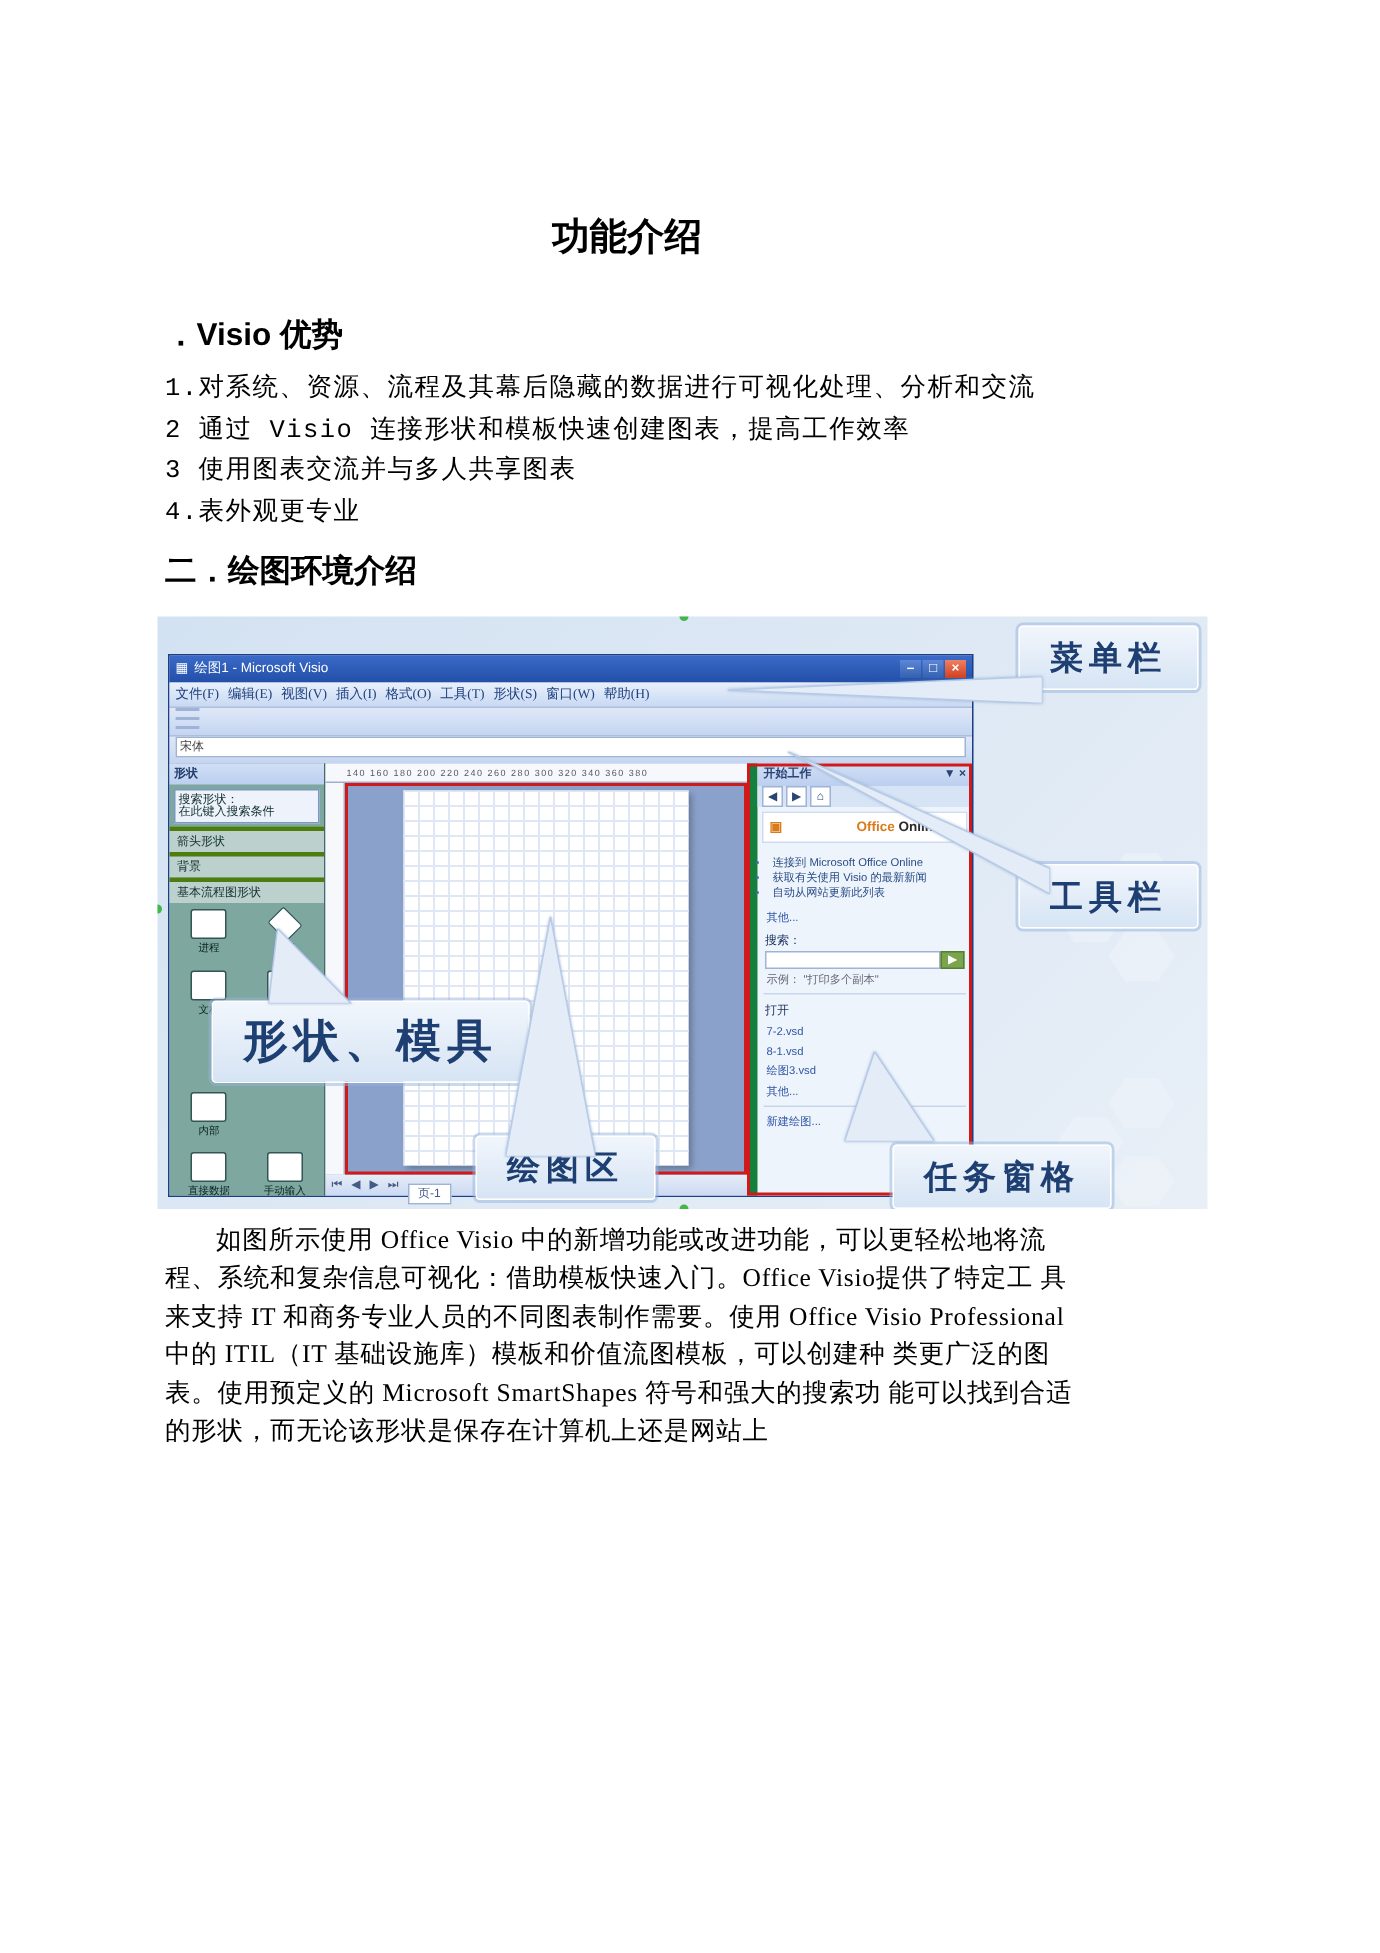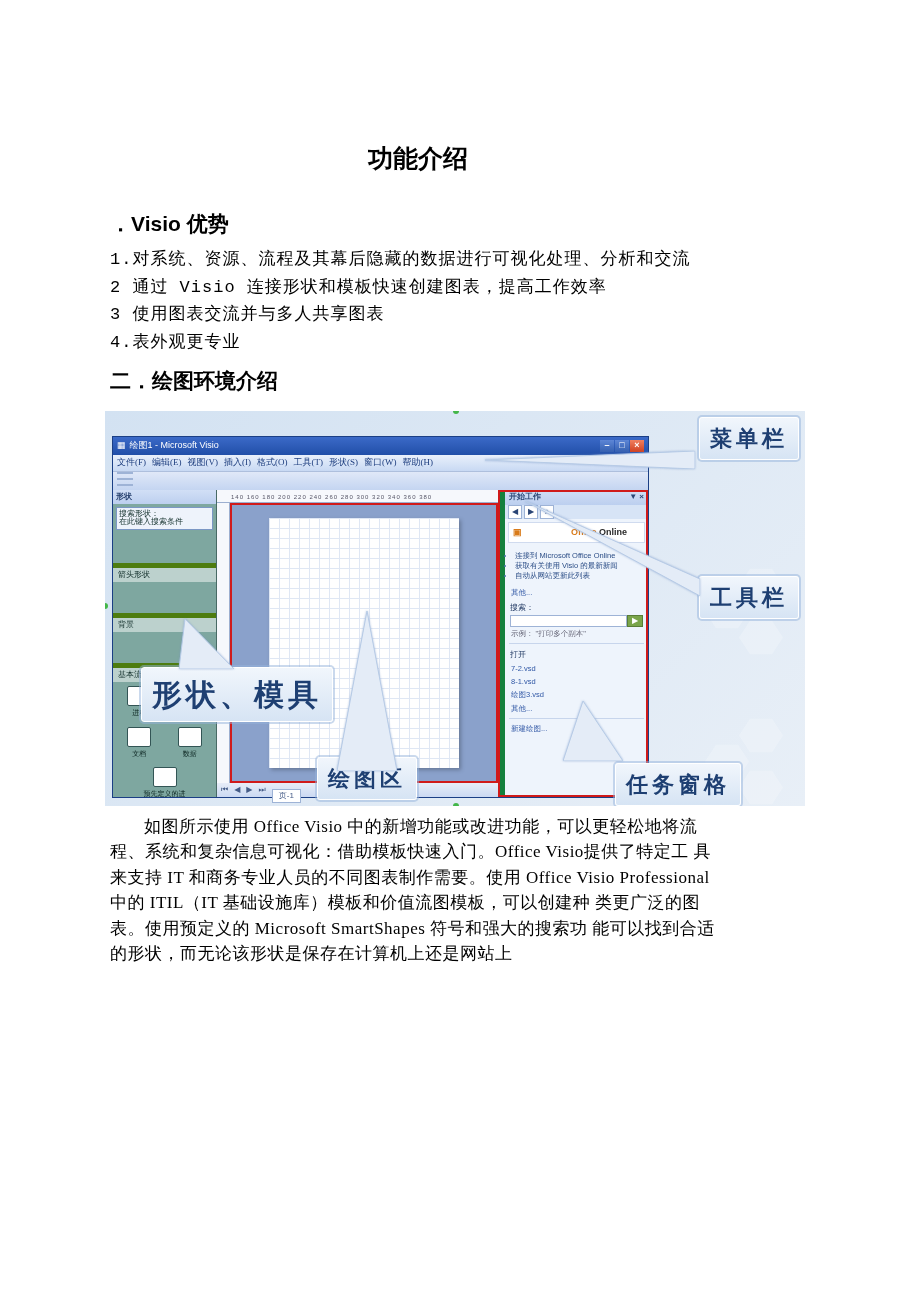--- a/index.html
+++ b/index.html
@@ -105,21 +105,21 @@
   .body-row { flex: 1; display: flex; min-height: 0; }
   .shapes-pane {
     width: 103px;
     background: #7ea7a0;
     border-right: 1px solid #486a65;
     display: flex; flex-direction: column;
     font-size: 8px; color: #13302c;
   }
   .pane-head { height: 13px; background: linear-gradient(#d1dff6, #bccfef); color: #233d6b; font-weight: bold; padding: 1px 3px; }
   .search-box { margin: 3px 3px 2px 3px; background: #eef3fb; border: 1px solid #7b97c4; padding: 2px; line-height: 1.1; font-size: 8px; }
-  .cat { padding: 1px 5px; border-top: 5px solid #4d7c0f; background: #bcd1cd; margin-top: 31px; }
+  .cat { padding: 1px 5px; border-top: 3px solid #4d7c0f; background: #bcd1cd; }
   .shape-grid { flex: 1; padding: 4px 3px; display: grid; grid-template-columns: 1fr 1fr; gap: 8px 4px; align-content: start; }
   .shape-cell { display: flex; flex-direction: column; align-items: center; gap: 2px; font-size: 7px; color: #0a231f; }
   .shape-ic { width: 22px; height: 18px; background: #fff; border: 1px solid #355; border-radius: 2px; }
   .shape-ic.diamond { transform: rotate(45deg) scale(0.75); }
   .shape-ic.arrow { border-radius: 0; clip-path: polygon(0 30%, 60% 30%, 60% 0, 100% 50%, 60% 100%, 60% 70%, 0 70%); background: #fff; border: 1px solid #355; }
   .canvas-wrap { flex: 1; display: flex; flex-direction: column; background: #9fb6df; }
   .ruler-h { height: 12px; background: #f6f8fc; border-bottom: 1px solid #9cafd0; font-size: 6px; color: #556; display: flex; align-items: flex-end; padding-left: 14px; letter-spacing: 1px; }
   .canvas-inner { flex: 1; display: flex; }
   .ruler-v { width: 12px; background: #f6f8fc; border-right: 1px solid #9cafd0; }
   .canvas-scroll { flex: 1; background: #8aa1cb; display: flex; align-items: center; justify-content: center; position: relative; outline: 2px solid #d01a1a; outline-offset: -2px; }
@@ -148,21 +148,21 @@
 
   .callout {
     position: absolute;
     background: linear-gradient(#f1f6fc, #d6e4f4);
     border: 1px solid #fff;
     border-radius: 3px;
     box-shadow: 0 0 0 2px rgba(150,180,220,0.5);
     color: #1e3f72;
     font-family: "Microsoft YaHei", "SimHei", sans-serif;
     font-weight: bold;
-    padding: 4px 10px;
+    padding: 4px 20px;
     letter-spacing: 4px;
     white-space: nowrap;
   }
   .callout.big { font-size: 22px; }
   .callout.huge { font-size: 30px; }
   .pointer {
     position: absolute;
     width: 0; height: 0;
     filter: drop-shadow(0 0 1px rgba(120,150,200,0.6));
   }
@@ -243,20 +243,36 @@
         <span class="tbtn"></span>
         <span class="tbtn"></span>
         <span class="tbtn"></span>
         <span class="tbtn"></span>
         <span class="tbtn"></span>
         <span class="tbtn"></span>
         <span class="tbtn"></span>
         <span class="tdrop">40%</span>
         <span class="tbtn"></span>
       </div>
+      <div class="toolbar2">
+        <span class="tdrop" style="min-width:56px;">宋体</span>
+        <span class="tdrop">9pt</span>
+        <span class="tbtn"></span>
+        <span class="tbtn"></span>
+        <span class="tbtn"></span>
+        <span class="tbtn"></span>
+        <span class="tbtn"></span>
+        <span class="tbtn"></span>
+        <span class="tbtn"></span>
+        <span class="tbtn"></span>
+        <span class="tbtn"></span>
+        <span class="tbtn"></span>
+        <span class="tbtn"></span>
+        <span class="tbtn"></span>
+      </div>
 
       <div class="body-row">
 
         <div class="shapes-pane">
           <div class="pane-head">形状</div>
           <div class="search-box">
             <div>搜索形状：</div>
             <div>在此键入搜索条件</div>
           </div>
           <div class="cat">箭头形状</div>

